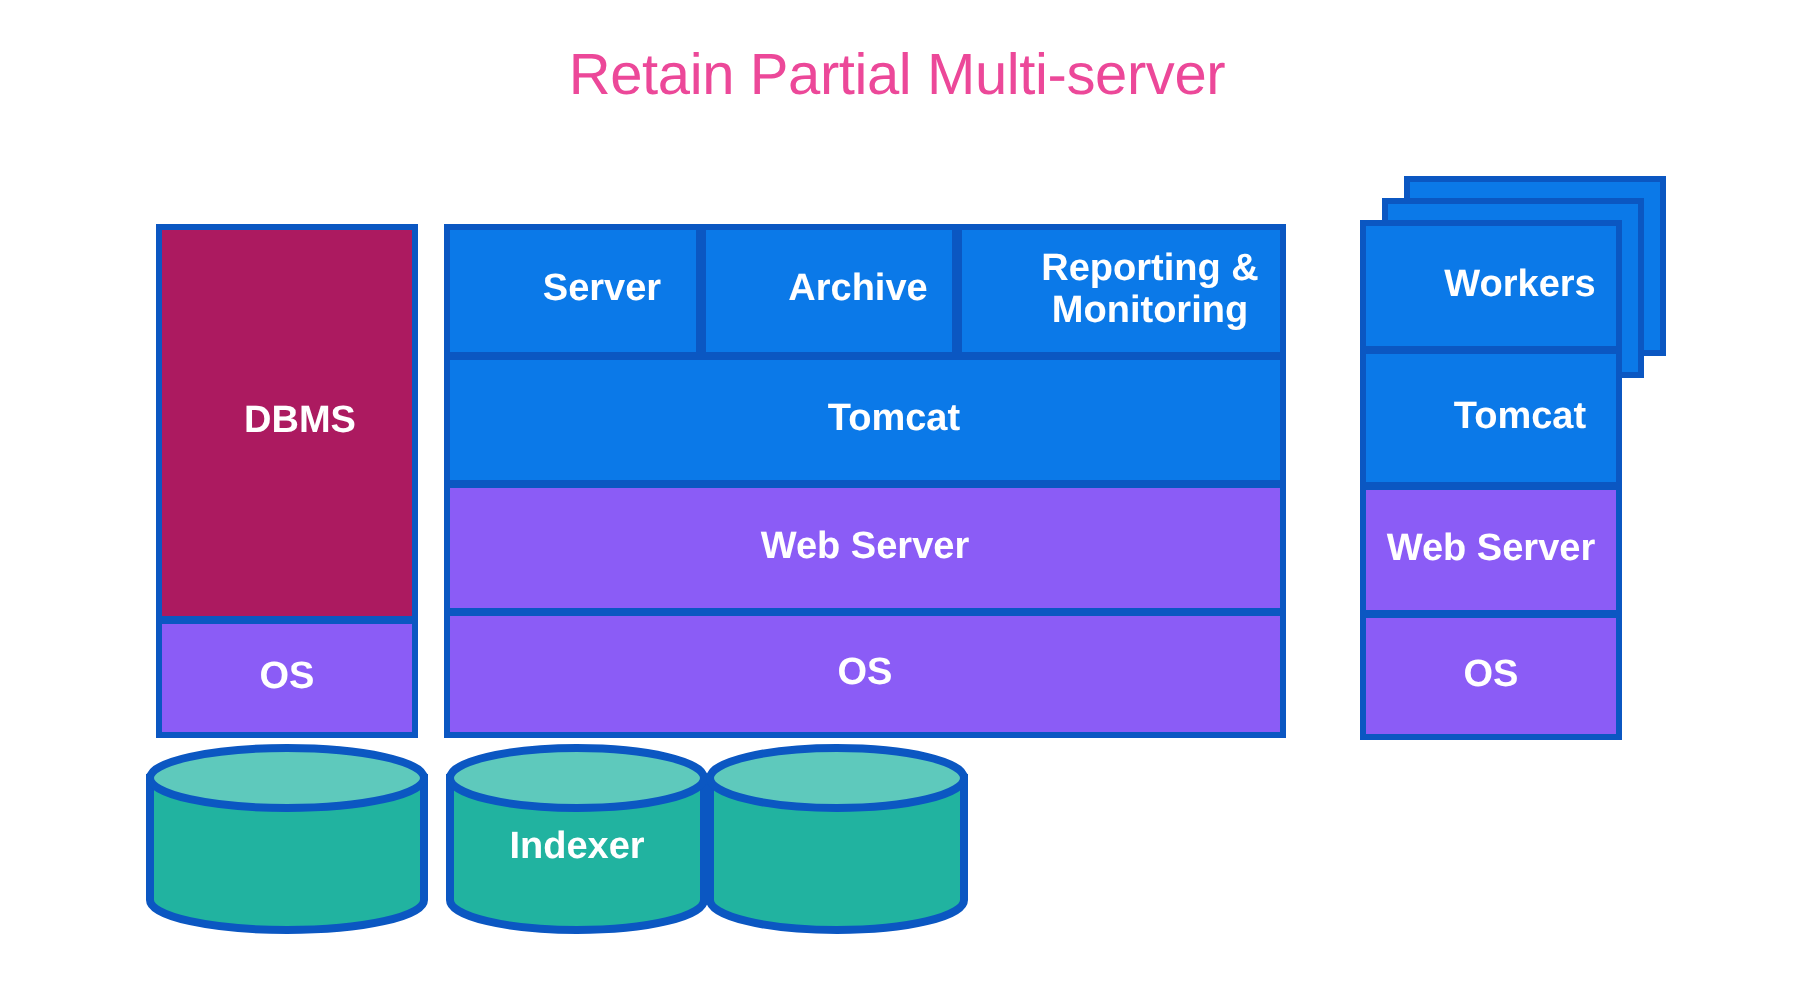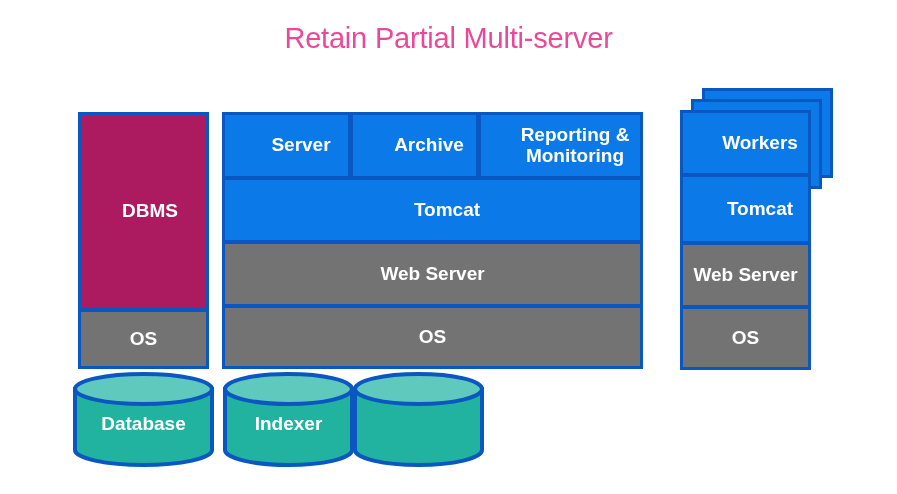--- a/index.html
+++ b/index.html
@@ -42,21 +42,21 @@
     align-items: center;
     justify-content: center;
     text-align: center;
     color: #ffffff;
     font-weight: bold;
     font-size: 19px;
     line-height: 1.08;
     padding: 0 3px;
   }
   .fill-blue    { background: #0B79E8; padding-left: 32px; }
-  .fill-teal    { background: #737373; }
+  .fill-teal    { background: #8b5cf6; }
   .fill-crimson { background: #AC1A60; padding-left: 16px; }
 
   
   .stack-card {
     position: absolute;
     box-sizing: border-box;
     border: 3px solid #0B57C2;
     background: #0B79E8;
   }
 
@@ -92,21 +92,20 @@
 
     <div class="box fill-crimson" style="left:78px; top:112px; width:131px; height:199px;">DBMS</div>
 
     <div class="box fill-teal" style="left:78px; top:309px; width:131px; height:60px;">OS</div>
 
     <div class="cylinder" style="left:72px; top:372px; width:143px; height:95px;">
       <svg class="cyl-svg" width="143" height="95" viewBox="0 0 143 95">
         <path d="M3,17 L3,78 A68.5,15 0 0 0 140,78 L140,17 Z" fill="#21B3A0" stroke="#0B57C2" stroke-width="4"></path>
         <ellipse cx="71.5" cy="17" rx="68.5" ry="15" fill="#5EC9BC" stroke="#0B57C2" stroke-width="4"></ellipse>
       </svg>
-      <div class="cyl-label" style="top:41px;">Database</div>
     </div>
   </div>
 
   <div>
 
     <div class="box fill-blue" style="left:222px; top:112px; width:129px; height:67px;">Server</div>
 
     <div class="box fill-blue" style="left:350px; top:112px; width:129px; height:67px;">Archive</div>
 
     <div class="box fill-blue" style="left:478px; top:112px; width:165px; height:67px;">Reporting &amp; Monitoring</div>

